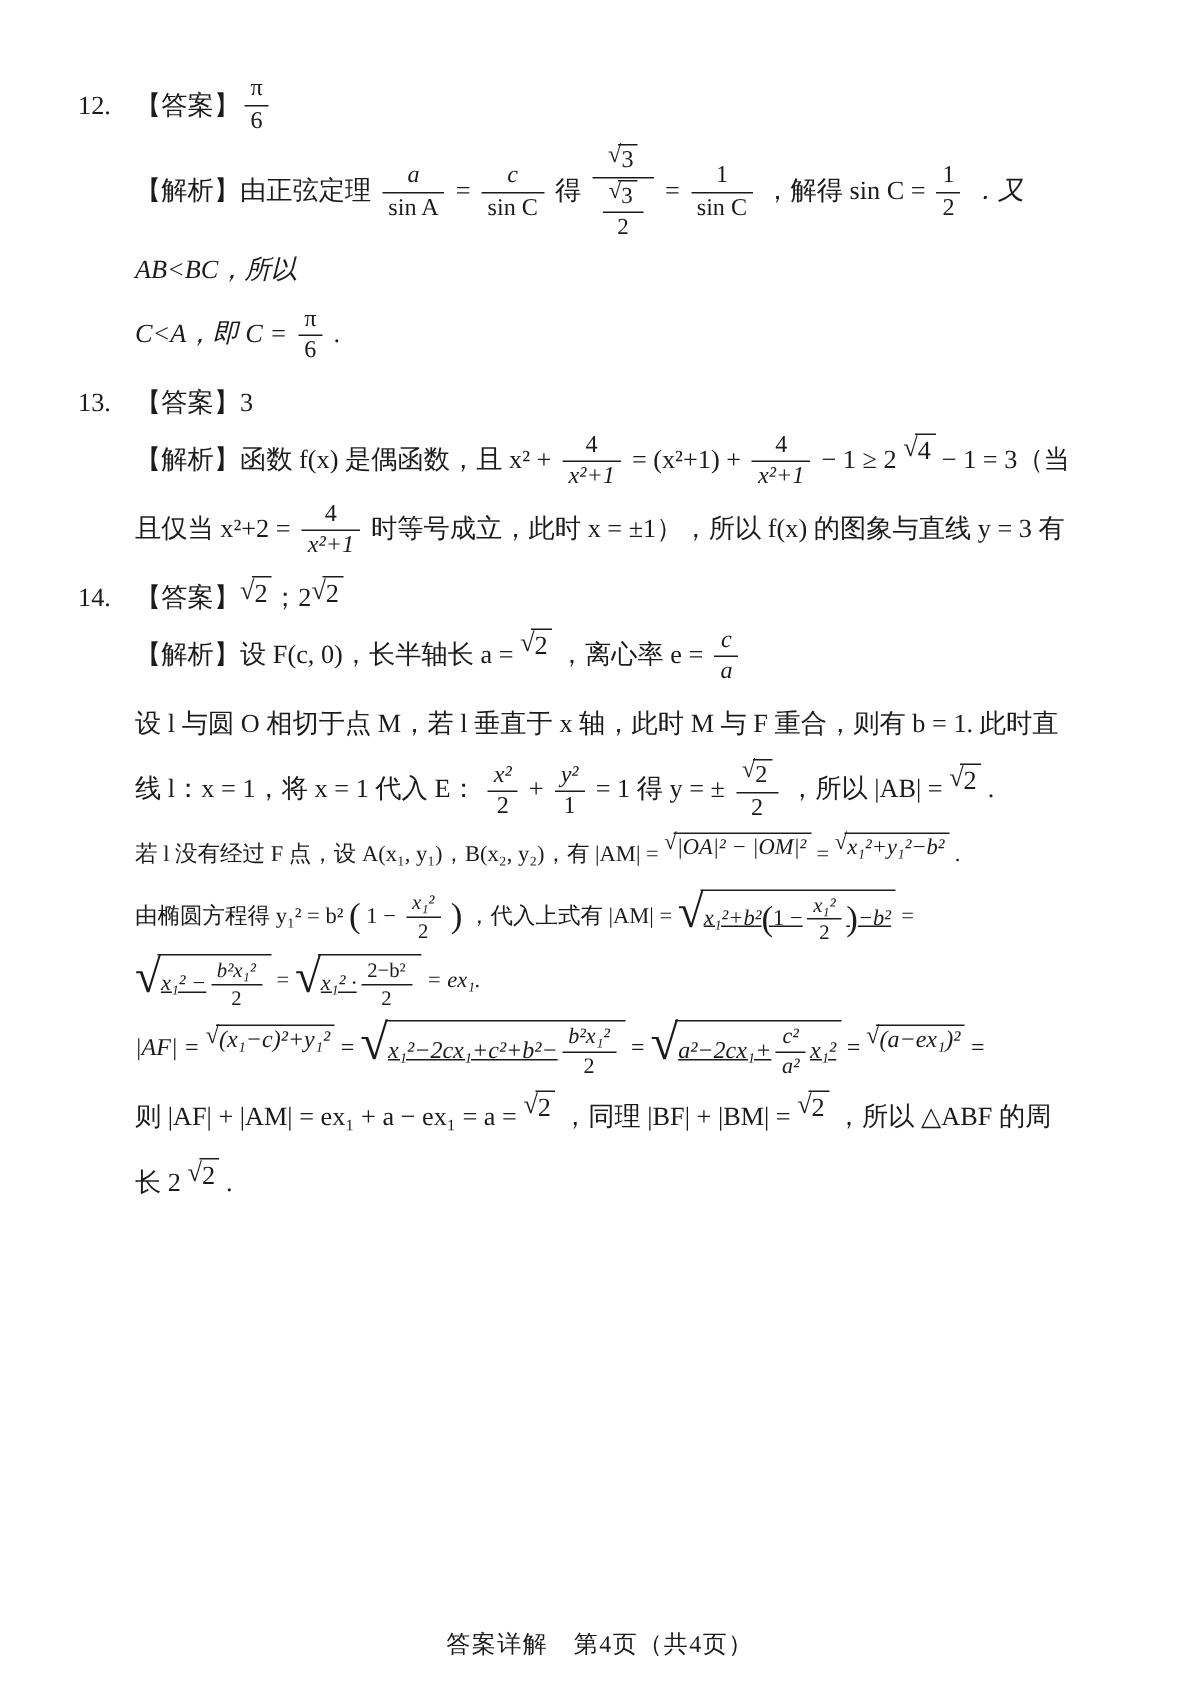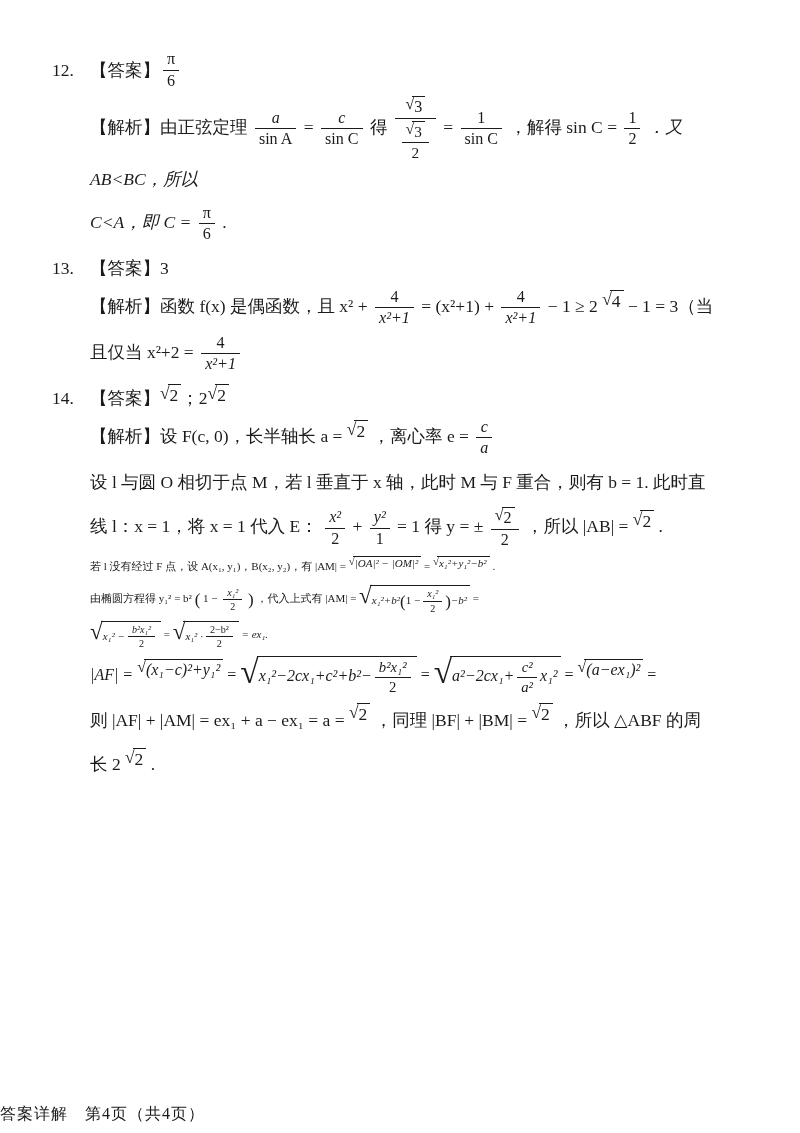--- a/index.html
+++ b/index.html
@@ -9,40 +9,40 @@
     font-family:"Liberation Serif","DejaVu Serif",serif;
     color:#1b1b1b;
   }
   .page { width:800px; height:1133px; padding:50px 44px 0 52px; position:relative; overflow:hidden; }
 
   .prob { margin-bottom:10px; }
   .qhead { display:flex; align-items:center; line-height:1.6; font-size:17.5px; margin-bottom:4px; }
   .qno { display:inline-block; width:38px; flex:0 0 38px; }
   .content { margin-left:38px; }
   .ln { font-size:17.5px; line-height:2.1; margin:6px 0; }
-  .ln.small { font-size:11px; }
+  .ln.small { font-size:15px; }
   .ln.tiny  { font-size:16px; }
 
   
   .fr { display:inline-block; vertical-align:middle; text-align:center; line-height:1.15; margin:0 3px; font-size:0.92em; }
   .fr > .fn { display:block; border-bottom:1px solid #1b1b1b; padding:0 4px 1px; }
   .fr > .fd { display:block; padding:1px 4px 0; }
   .fr .fr { font-size:0.95em; }
 
   
   .sq { display:inline-block; white-space:nowrap; vertical-align:middle; }
   .sq .rs { display:inline-block; vertical-align:top; line-height:1.05; }
   .sq .rb { display:inline-block; vertical-align:top; border-top:1.3px solid #1b1b1b; margin-left:-2px; padding:0 3px 0 2px; line-height:1.25; }
   .sq.tall .rs { font-size:2.1em; line-height:0.95; vertical-align:top; }
-  .sq.tall .rb { line-height:1.1; padding-top:2px; }
+  .sq.tall .rb { line-height:1.1; padding-top:2px;text-decoration:underline; }
 
   .bp { font-size:1.55em; vertical-align:middle; line-height:1; }
   .it { font-style:italic; }
 
-  .footer { position:absolute; bottom:8px; left:0; width:100%; text-align:left; font-size:16px; letter-spacing:1px; }
+  .footer { position:absolute; bottom:26px; left:0; width:100%; text-align:center; font-size:16px; letter-spacing:1px; }
 </style>
 </head>
 <body>
 
 <div class="page">
 
   <div class="prob">
     <div class="qhead">
       <span class="qno">12.</span>
       <span>【答案】</span>
@@ -93,20 +93,21 @@
         <span class="fr"><span class="fn">4</span><span class="fd it">x²+1</span></span>
         <span>= (x²+1) +</span>
         <span class="fr"><span class="fn">4</span><span class="fd it">x²+1</span></span>
         <span>− 1 ≥ 2</span>
         <span class="sq"><span class="rs">√</span><span class="rb">4</span></span>
         <span>− 1 = 3（当</span>
       </p>
       <p class="ln">
         <span>且仅当 x²+2 =</span>
         <span class="fr"><span class="fn">4</span><span class="fd it">x²+1</span></span>
+        <span>时等号成立，此时 x = ±1），所以 f(x) 的图象与直线 y = 3 有</span>
       </p>
     </div>
   </div>
 
   <div class="prob">
     <div class="qhead">
       <span class="qno">14.</span>
       <span>【答案】</span>
       <span class="sq"><span class="rs">√</span><span class="rb">2</span></span>
       <span>；2</span>

